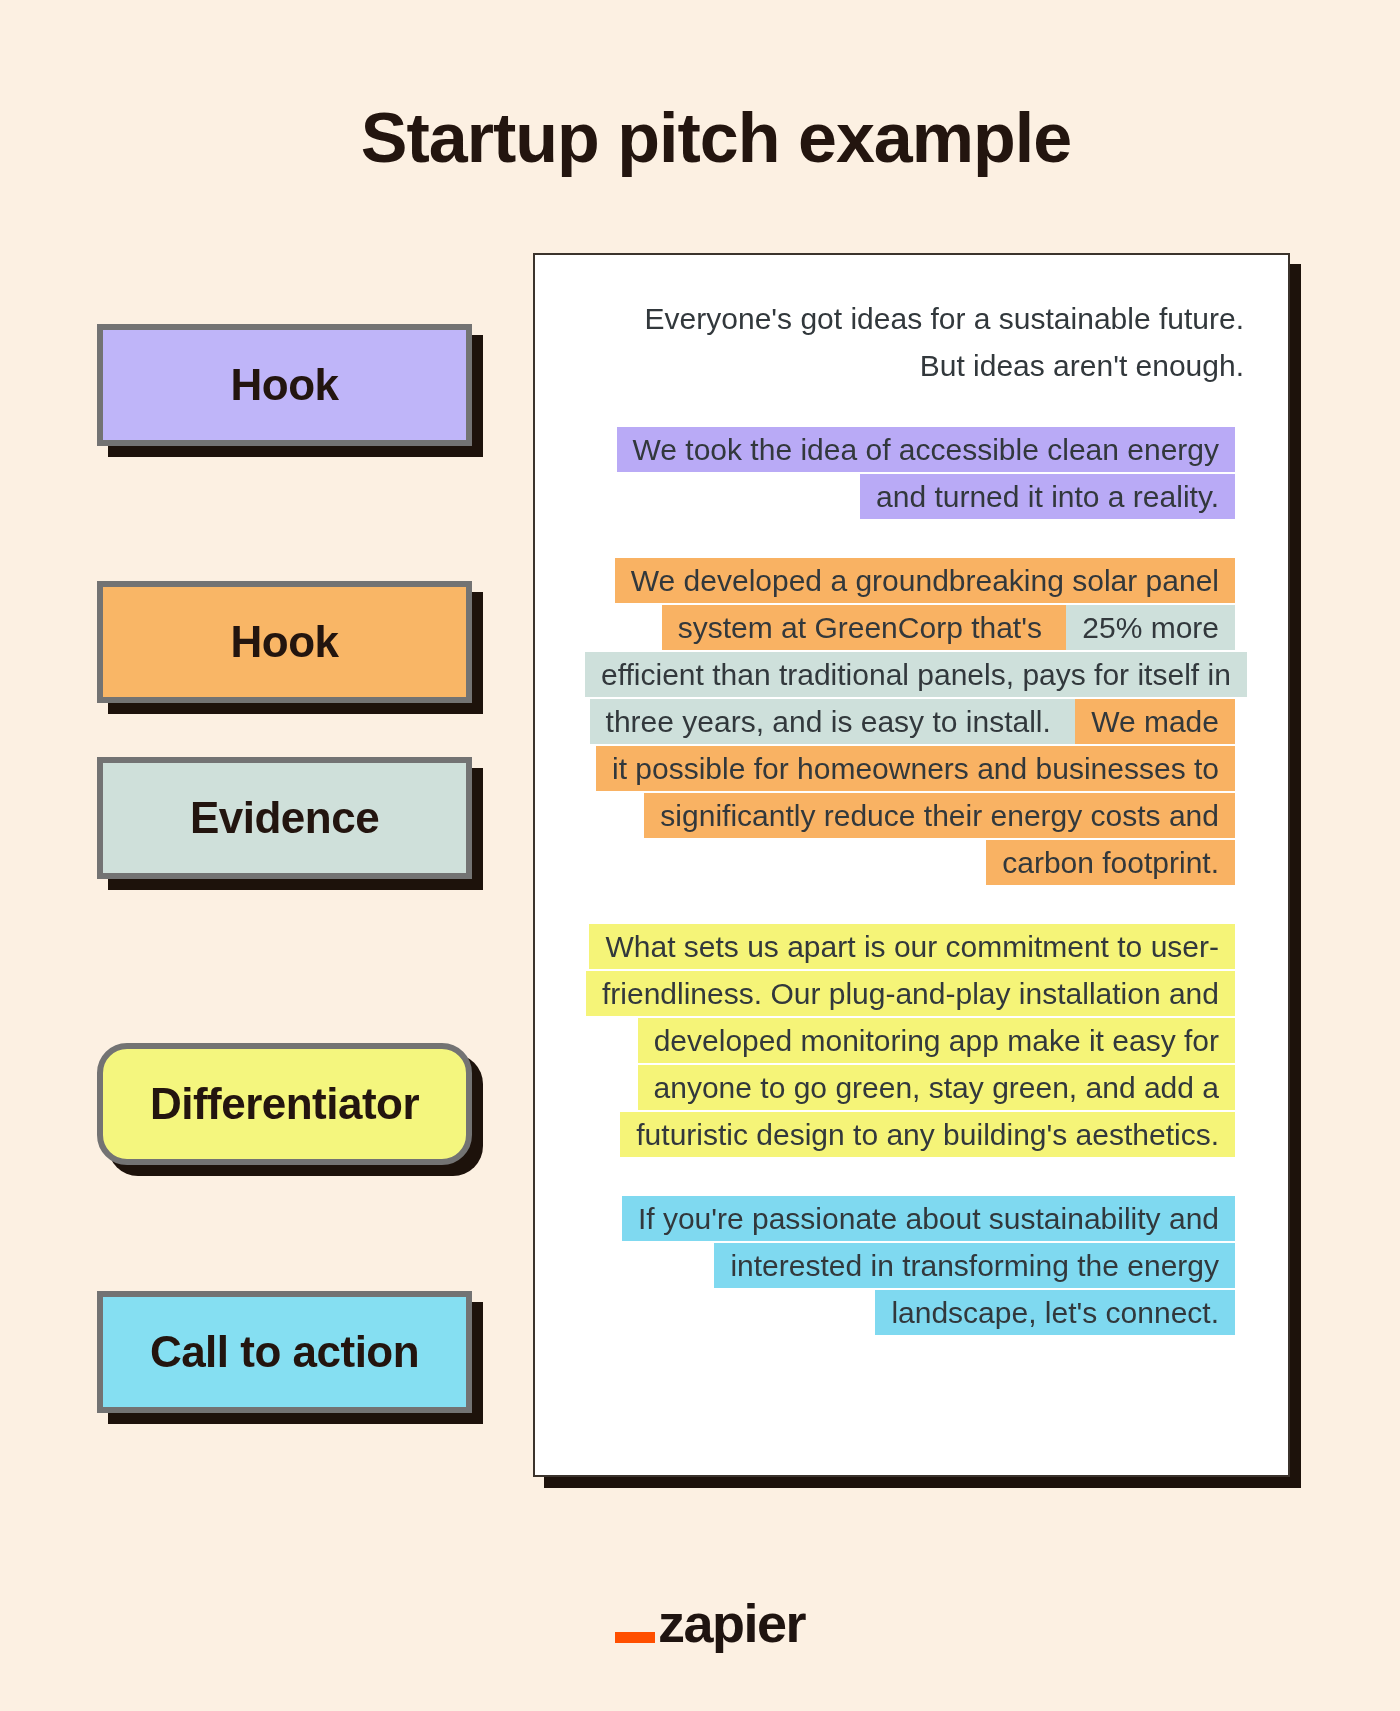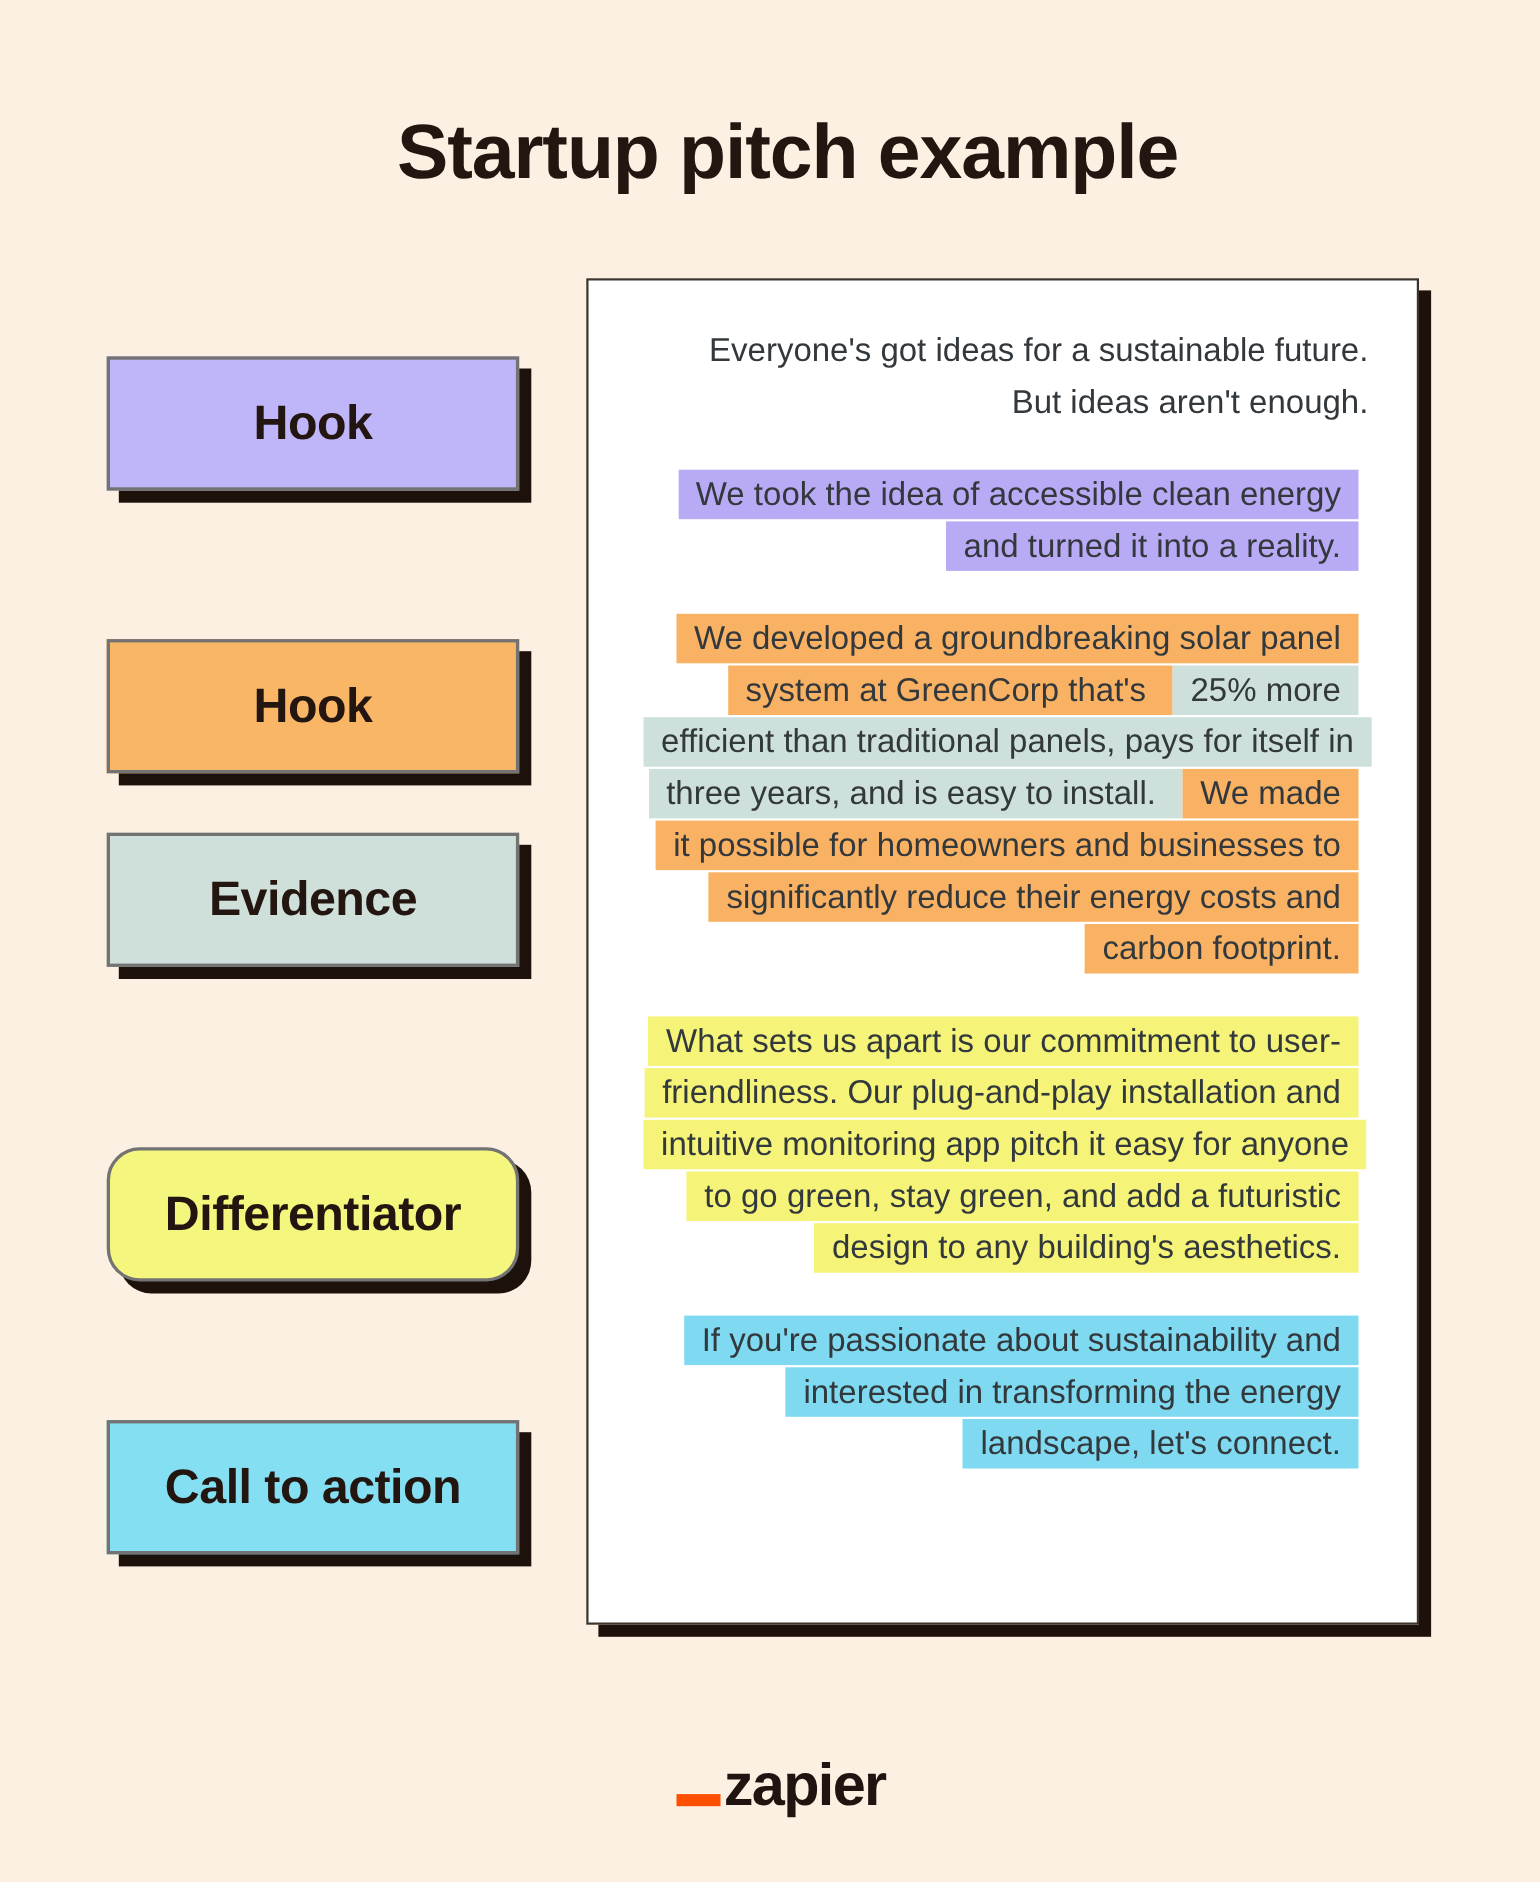--- a/index.html
+++ b/index.html
@@ -14,21 +14,21 @@
   .title{
     position:absolute;top:82px;left:0;width:100%;
     margin:16px;text-align:center;
     font-size:70px;font-weight:700;letter-spacing:-1px;
     color:#23150f;
   }
 
   .label-box{
     position:absolute;left:97px;width:375px;height:122px;
     box-sizing:border-box;
-    border:3px solid #737373;
+    border:6px solid #737373;
     box-shadow:11px 11px 0 #1d120b;
     display:flex;align-items:center;justify-content:center;
     font-size:44px;font-weight:700;letter-spacing:-0.5px;
     color:#23150f;
   }
   .box-hook{top:324px;}
   .box-value{top:581px;}
   .box-evidence{top:757px;}
   .box-differentiator{top:1043px;border-radius:30px;}
   .box-cta{top:1291px;}
@@ -97,21 +97,21 @@
 
   <div class="card">
     <div class="card-content">
 
       <p class="plain"><span>Everyone's got ideas for a sustainable future. But ideas aren't enough.</span></p>
 
       <p><span class="hl" style="background: rgb(185, 170, 246);">We took the idea of accessible clean energy and turned it into a reality.</span></p>
 
       <p><span class="hl" style="background: rgb(249, 178, 99);">We developed a groundbreaking solar panel system at GreenCorp that's </span><span class="hl" style="background: rgb(206, 224, 219);">25% more efficient than traditional panels, pays for itself in three years, and is easy to install. </span><span class="hl" style="background: rgb(249, 178, 99);">We made it possible for homeowners and businesses to significantly reduce their energy costs and carbon footprint.</span></p>
 
-      <p><span class="hl" style="background: rgb(245, 244, 120);">What sets us apart is our commitment to user-friendliness. Our plug-and-play installation and intuitive monitoring app pitch it easy for anyone to go green, stay green, and add a futuristic design to any building's aesthetics.</span></p>
+      <p><span class="hl" style="background: rgb(245, 244, 120);">What sets us apart is our commitment to user-friendliness. Our plug-and-play installation and developed monitoring app make it easy for anyone to go green, stay green, and add a futuristic design to any building's aesthetics.</span></p>
 
       <p><span class="hl" style="background: rgb(127, 217, 240);">If you're passionate about sustainability and interested in transforming the energy landscape, let's connect.</span></p>
 
     </div>
   </div>
 
   <div class="footer">
     <span class="logo-underscore" style="background: rgb(255, 79, 0);"></span><span class="logo-text">zapier</span>
   </div>
 

